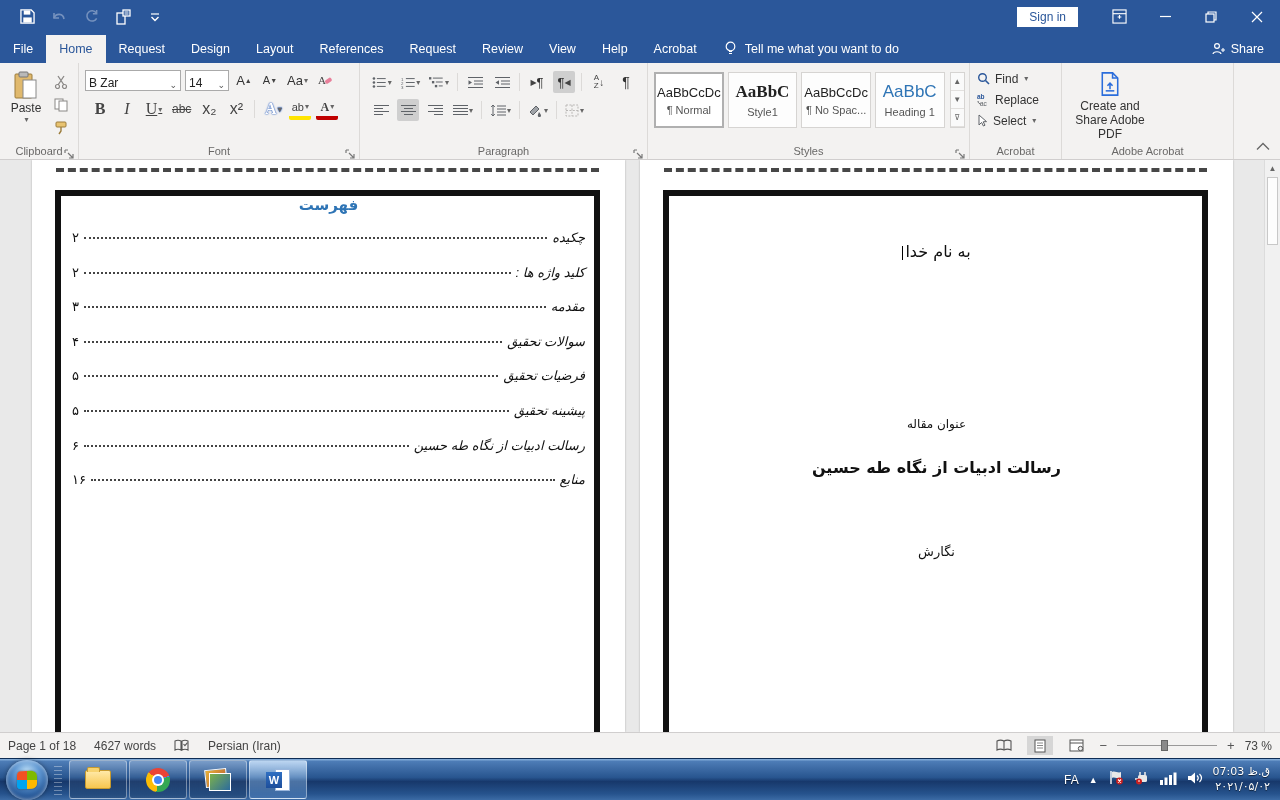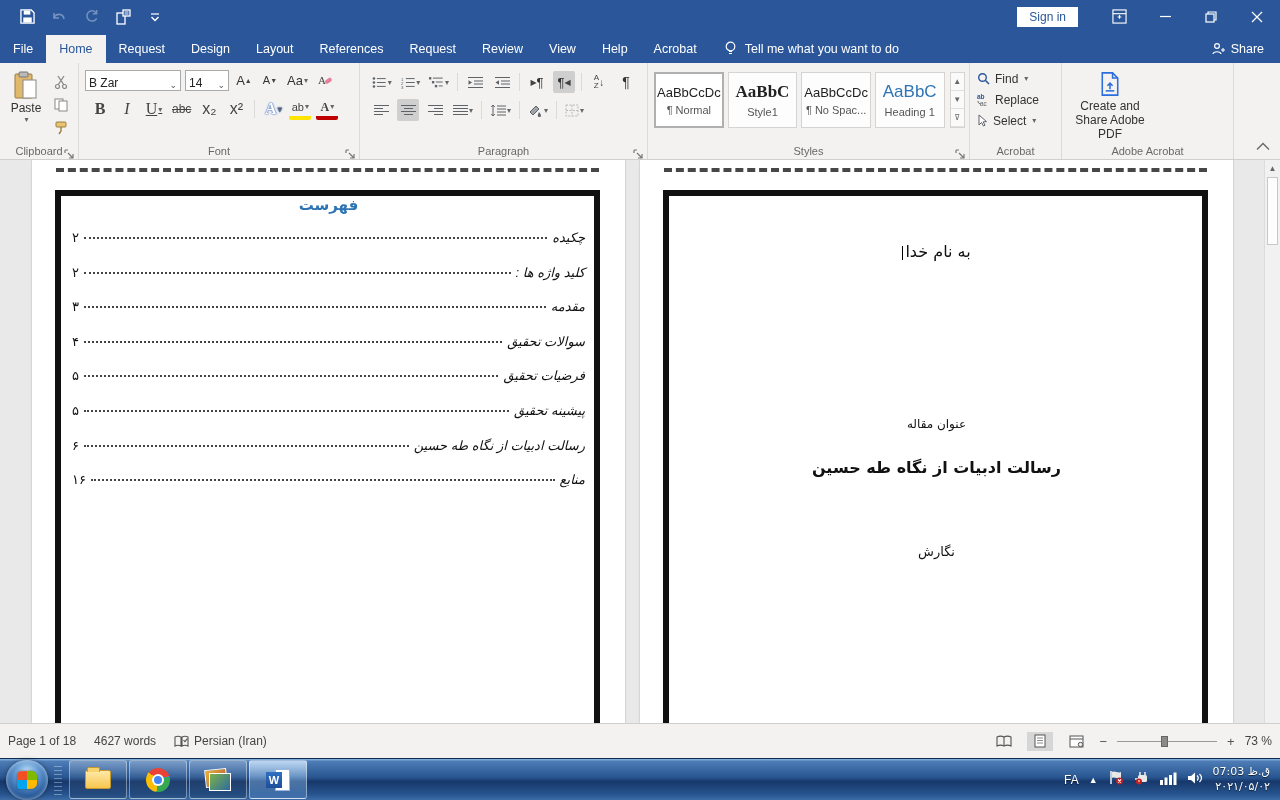--- a/index.html
+++ b/index.html
@@ -79,21 +79,21 @@
   .toc-page { white-space:nowrap; }
 
   .rp-line { position:absolute; left:0; right:0; text-align:center; color:#111; }
   .caret { display:inline-block; width:1px; height:14px; background:#000; vertical-align:middle; margin-right:2px; }
 
   .vscroll { position:absolute; right:0; top:0; bottom:0; width:16px; background:#f1f1f1; border-left:1px solid #dcdcdc; }
   .vs-up { height:16px; display:flex; align-items:center; justify-content:center; font-size:8px; color:#666; }
   .vs-thumb { position:absolute; top:17px; left:2px; right:2px; height:68px; background:#fdfdfd; border:1px solid #c8c8c8; }
 
   
-  .statusbar { height:35px; background:#f3f2f1; border-top:1px solid #d0cece; display:flex; align-items:center; font-size:12px; color:#444; flex:none; padding:0 8px; }
+  .statusbar { height:26px; background:#f3f2f1; border-top:1px solid #d0cece; display:flex; align-items:center; font-size:12px; color:#444; flex:none; padding:0 8px; }
   .sb-item { margin-right:18px; display:flex; align-items:center; gap:5px; }
   .sb-right { margin-left:auto; display:flex; align-items:center; gap:10px; }
   .viewbtn { width:26px; height:19px; display:flex; align-items:center; justify-content:center; }
   .viewbtn.on { background:#d6d6d6; }
   .zoomtrack { width:100px; height:1px; background:#999; position:relative; }
   .zoomthumb { position:absolute; left:44px; top:-5px; width:7px; height:11px; background:#8a8a8a; border:1px solid #666; }
 
   
   .taskbar { height:42px; flex:none; display:flex; align-items:center;
     background:linear-gradient(180deg,#8db6e0 0%,#4d7cb6 6%,#28558f 45%,#17386b 55%,#26538d 85%,#3c6ba5 100%);
@@ -585,21 +585,21 @@
   </div>
 
   <div class="statusbar">
     <span class="sb-item">Page 1 of 18</span>
     <span class="sb-item">4627 words</span>
     <span class="sb-item">
       <svg width="15" height="13" viewBox="0 0 15 13">
           <path d="M1 2c2-1 4-1 6 0v9c-2-1-4-1-6 0zM14 2c-2-1-4-1-6 0v9c2-1 4-1 6 0z" fill="none" stroke="#555" stroke-width="1.1"></path>
           <path d="M9.5 5l1.4 1.6L13.5 3.6" fill="none" stroke="#555" stroke-width="1.1"></path>
         </svg>
-      <span style="">Persian (Iran)</span>
+      <span style="margin-left:14px">Persian (Iran)</span>
     </span>
     <div class="sb-right">
       <span class="viewbtn">
         <svg width="16" height="13" viewBox="0 0 16 13">
             <path d="M1 2c2.3-1.2 4.7-1.2 7 0 2.3-1.2 4.7-1.2 7 0v9c-2.3-1.2-4.7-1.2-7 0-2.3-1.2-4.7-1.2-7 0z" fill="none" stroke="#555" stroke-width="1.1"></path>
             <path d="M8 2v9" stroke="#555" stroke-width="1.1"></path>
           </svg>
       </span>
       <span class="viewbtn on">
         <svg width="14" height="14" viewBox="0 0 14 14">

